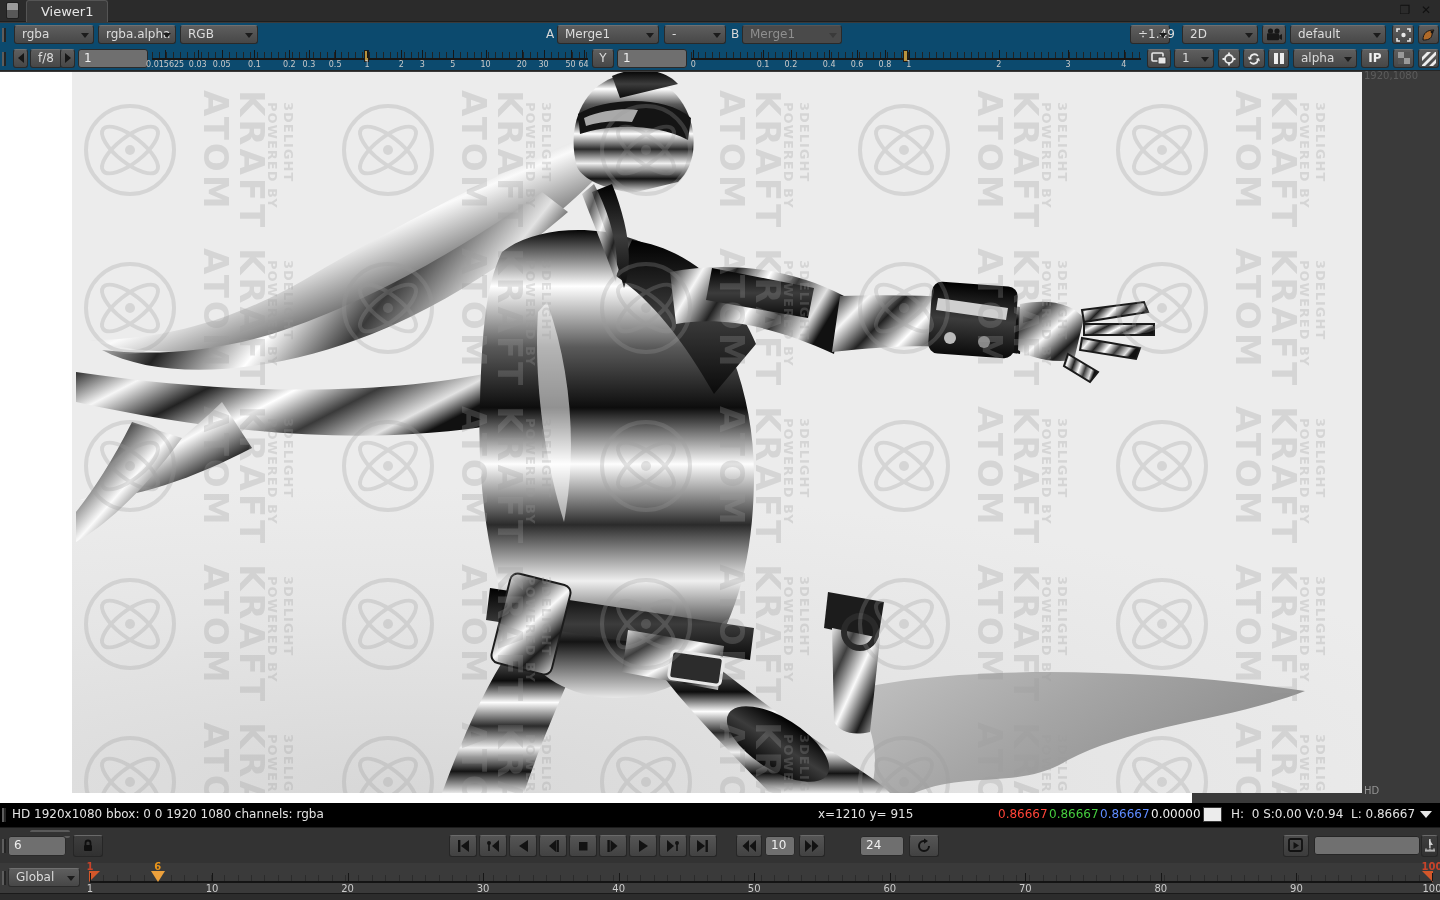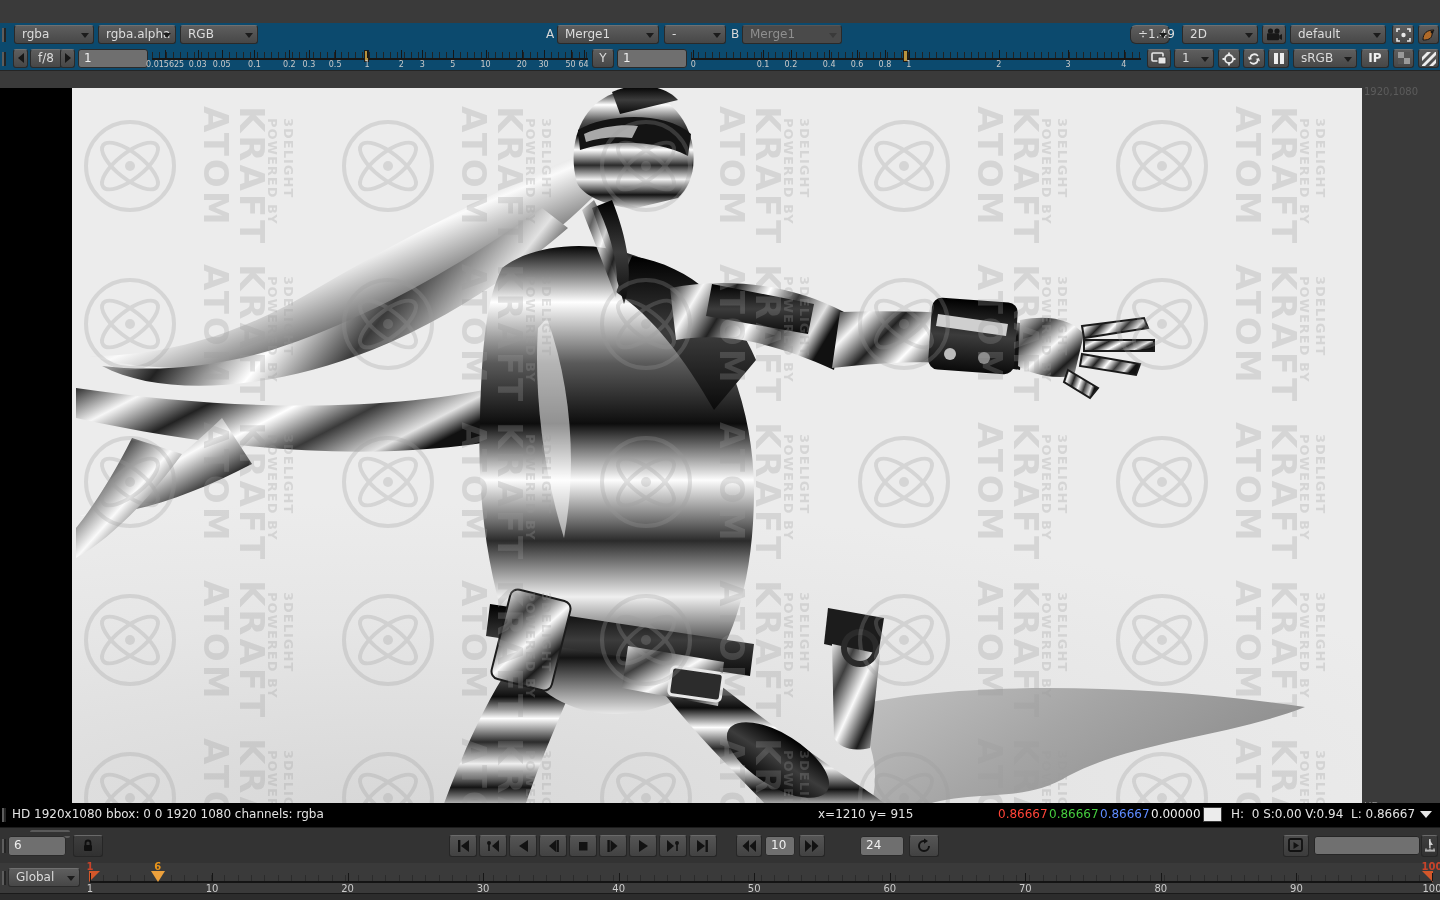--- a/index.html
+++ b/index.html
@@ -40,21 +40,21 @@
   
   .ruler { position:absolute; top:0; height:24px; }
   .ruler .base { position:absolute; left:0; right:0; top:11px; height:2px; background:#161616; }
   .ruler .minor { position:absolute; left:0; right:0; top:5px; height:6px;
      background:repeating-linear-gradient(to right,#222 0 1px,transparent 1px 7px); }
   .rtick { position:absolute; top:3px; width:1px; height:8px; background:#161616; }
   .rlabel { position:absolute; top:13px; transform:translateX(-50%); font-size:8px; color:#c9c9c9; white-space:nowrap; }
   .handle { position:absolute; top:3px; width:5px; height:12px; background:#b9923d; border:1px solid #1c1c1c; }
 
   
-  #viewer { left:0; top:72px; width:1192px; height:731px; background:#000000;margin-top:16px; }
+  #viewer { left:0; top:72px; width:1192px; height:731px; background:#ffffff; }
   #vimg { left:72px; top:0; width:1290px; height:721px; background:#ececec; overflow:hidden; }
   #res-label { left:1364px; top:-2px; color:#5c5c5c; font-size:10px; }
   #fmt-label { left:1364px; top:713px; color:#949494; font-size:10px; }
 
   
   #statusbar { left:0; top:803px; width:1440px; height:24px; background:#000000; color:#e2e2e2; font-size:12px; }
   #statusbar .txt { position:absolute; top:4px; white-space:pre; }
   #swatch { left:1203px; top:4px; width:19px; height:15px; border:1px solid #3a3a3a; }
   #hsl-dd { left:1420px; top:8px; width:0; height:0; border-left:6px solid transparent;
     border-right:6px solid transparent; border-top:7px solid #e6e6e6; }
@@ -84,20 +84,28 @@
      border-right:11px solid #d4572a; border-top:11px solid transparent; transform:translateX(-10px) scaleY(-1); }
   #tl-playhead { position:absolute; top:8px; width:0; height:0; transform:translateX(-7px);
      border-left:7px solid transparent; border-right:7px solid transparent; border-top:11px solid #eda13c; }
   #bottomstrip { left:0; top:893px; width:1440px; height:7px; background:#2c2c2c; border-top:1px solid #1a1a1a; }
 </style>
 </head>
 <body>
 
 <div id="win">
 
+  <div id="tabbar" class="abs">
+    <div id="pane-menu-btn" class="abs"></div>
+    <div class="tab abs">
+      <span>Viewer1</span>
+    </div>
+    <div class="winctl abs" style="left:1398px;">❐</div>
+    <div class="winctl abs" style="left:1419px;">✕</div>
+  </div>
 
   <div id="row1" class="trow abs">
     <div class="grip abs" style="left:2px;top:5px;"></div>
 
     <div class="dd" style="left:14px;width:80px;">
       <span>rgba</span><span class="arr"></span>
     </div>
     <div class="dd" style="left:98px;width:78px;">
       <span>rgba.alpha</span><span class="arr"></span>
     </div>
@@ -110,21 +118,21 @@
       <span>Merge1</span><span class="arr"></span>
     </div>
     <div class="dd" style="left:664px;width:62px;">
       <span>-</span><span class="arr"></span>
     </div>
     <span class="lbl" style="left:731px;">B</span>
     <div class="dd disabled" style="left:742px;width:100px;">
       <span>Merge1</span><span class="arr"></span>
     </div>
 
-    <div class="dd" style="left:1130px;width:40px;padding-right:10px;border-radius:6px;">
+    <div class="dd" style="left:1130px;width:40px;padding-right:10px;">
       <span>÷1.49</span><span class="arr" style="right:2px;"></span>
     </div>
     <div class="dd" style="left:1182px;width:76px;">
       <span>2D</span><span class="arr"></span>
     </div>
     <div class="btn ibtn" style="left:1262px;width:24px;">
       <svg width="16" height="13" viewBox="0 0 16 13">
         <circle cx="4.5" cy="3" r="2.6" fill="#181818"></circle>
           <circle cx="11" cy="3" r="2.6" fill="#181818"></circle>
         <rect x="1" y="5.2" width="12" height="7" rx="1" fill="#181818"></rect>
@@ -260,21 +268,21 @@
         <path d="M2.5 10.5 A5 5 0 0 0 11.5 8.5 L13 9.5 L12 6 L8.5 7 L10 7.8 A3.6 3.6 0 0 1 3.6 9.4 Z" fill="#ededed"></path>
       </svg>
     </div>
     <div class="btn ibtn" style="left:1268px;width:21px;">
       <svg width="12" height="13" viewBox="0 0 12 13">
         <rect x="1" y="1" width="4" height="11" fill="#ededed"></rect>
           <rect x="7" y="1" width="4" height="11" fill="#ededed"></rect>
       </svg>
     </div>
     <div class="dd" style="left:1293px;width:64px;">
-      <span>sRGB</span><span class="arr"></span>
+      <span>alpha</span><span class="arr"></span>
     </div>
     <div class="btn" style="left:1361px;width:28px;text-align:center;font-weight:bold;color:#efefef;">
       <span>IP</span>
     </div>
     <div class="btn ibtn" style="left:1393px;width:21px;">
       <svg width="12" height="12" viewBox="0 0 12 12">
         <rect x="0" y="0" width="12" height="12" fill="#555"></rect>
         <rect x="0" y="0" width="6" height="6" fill="#9a9a9a"></rect>
           <rect x="6" y="6" width="6" height="6" fill="#9a9a9a"></rect>
       </svg>

